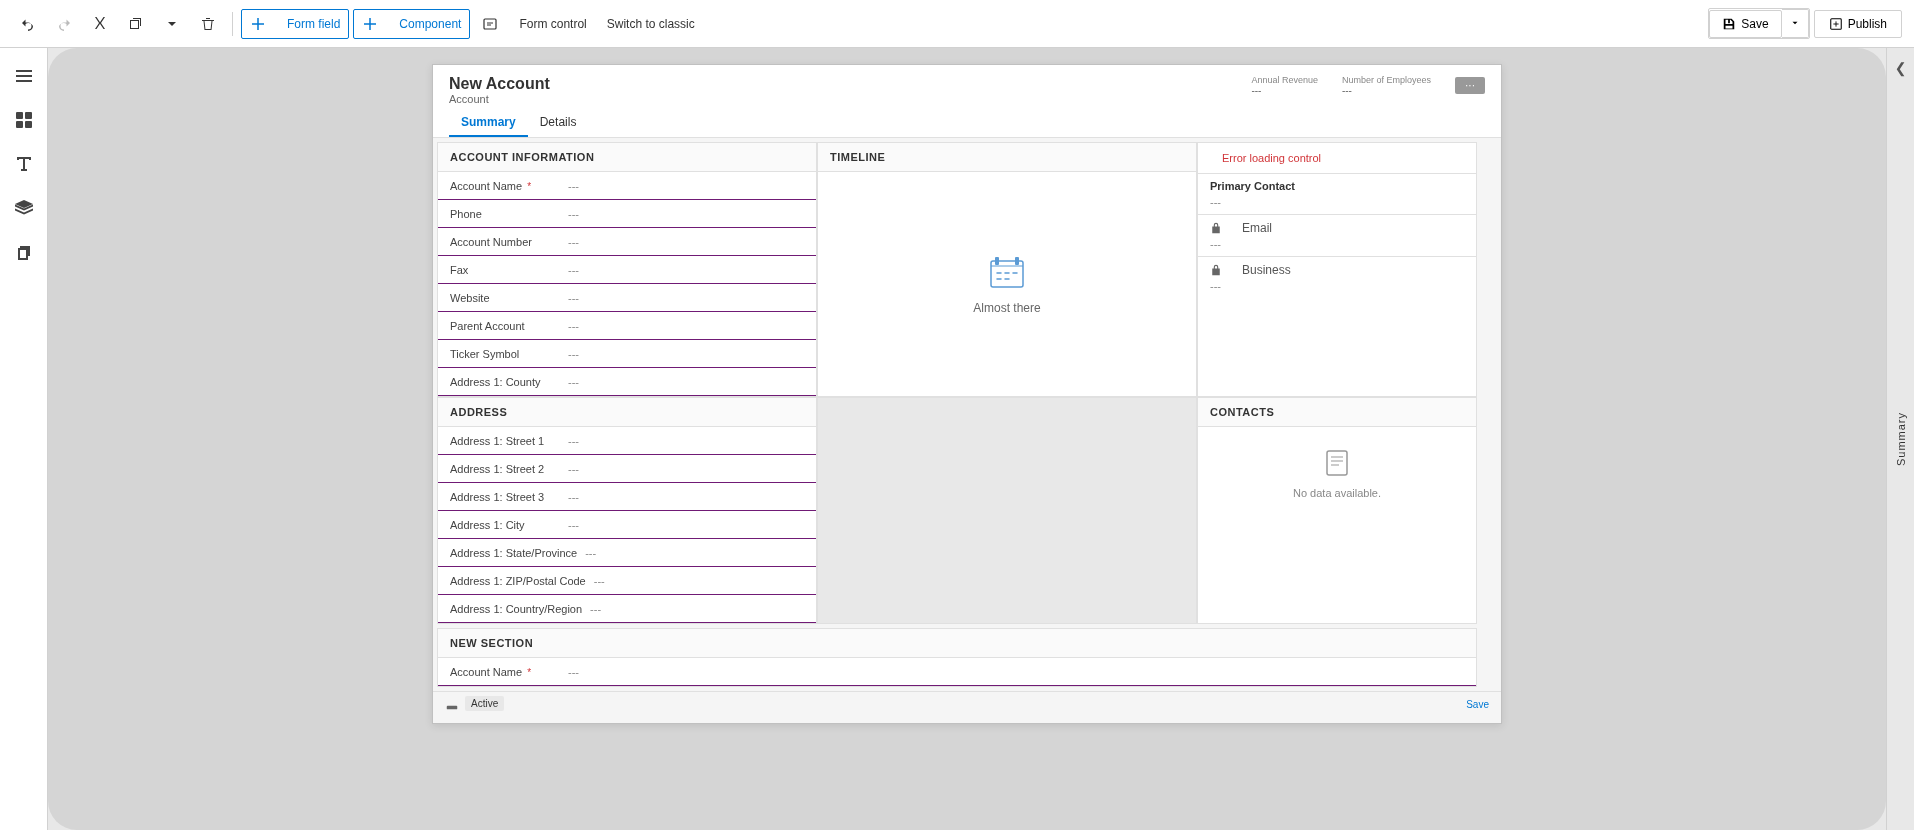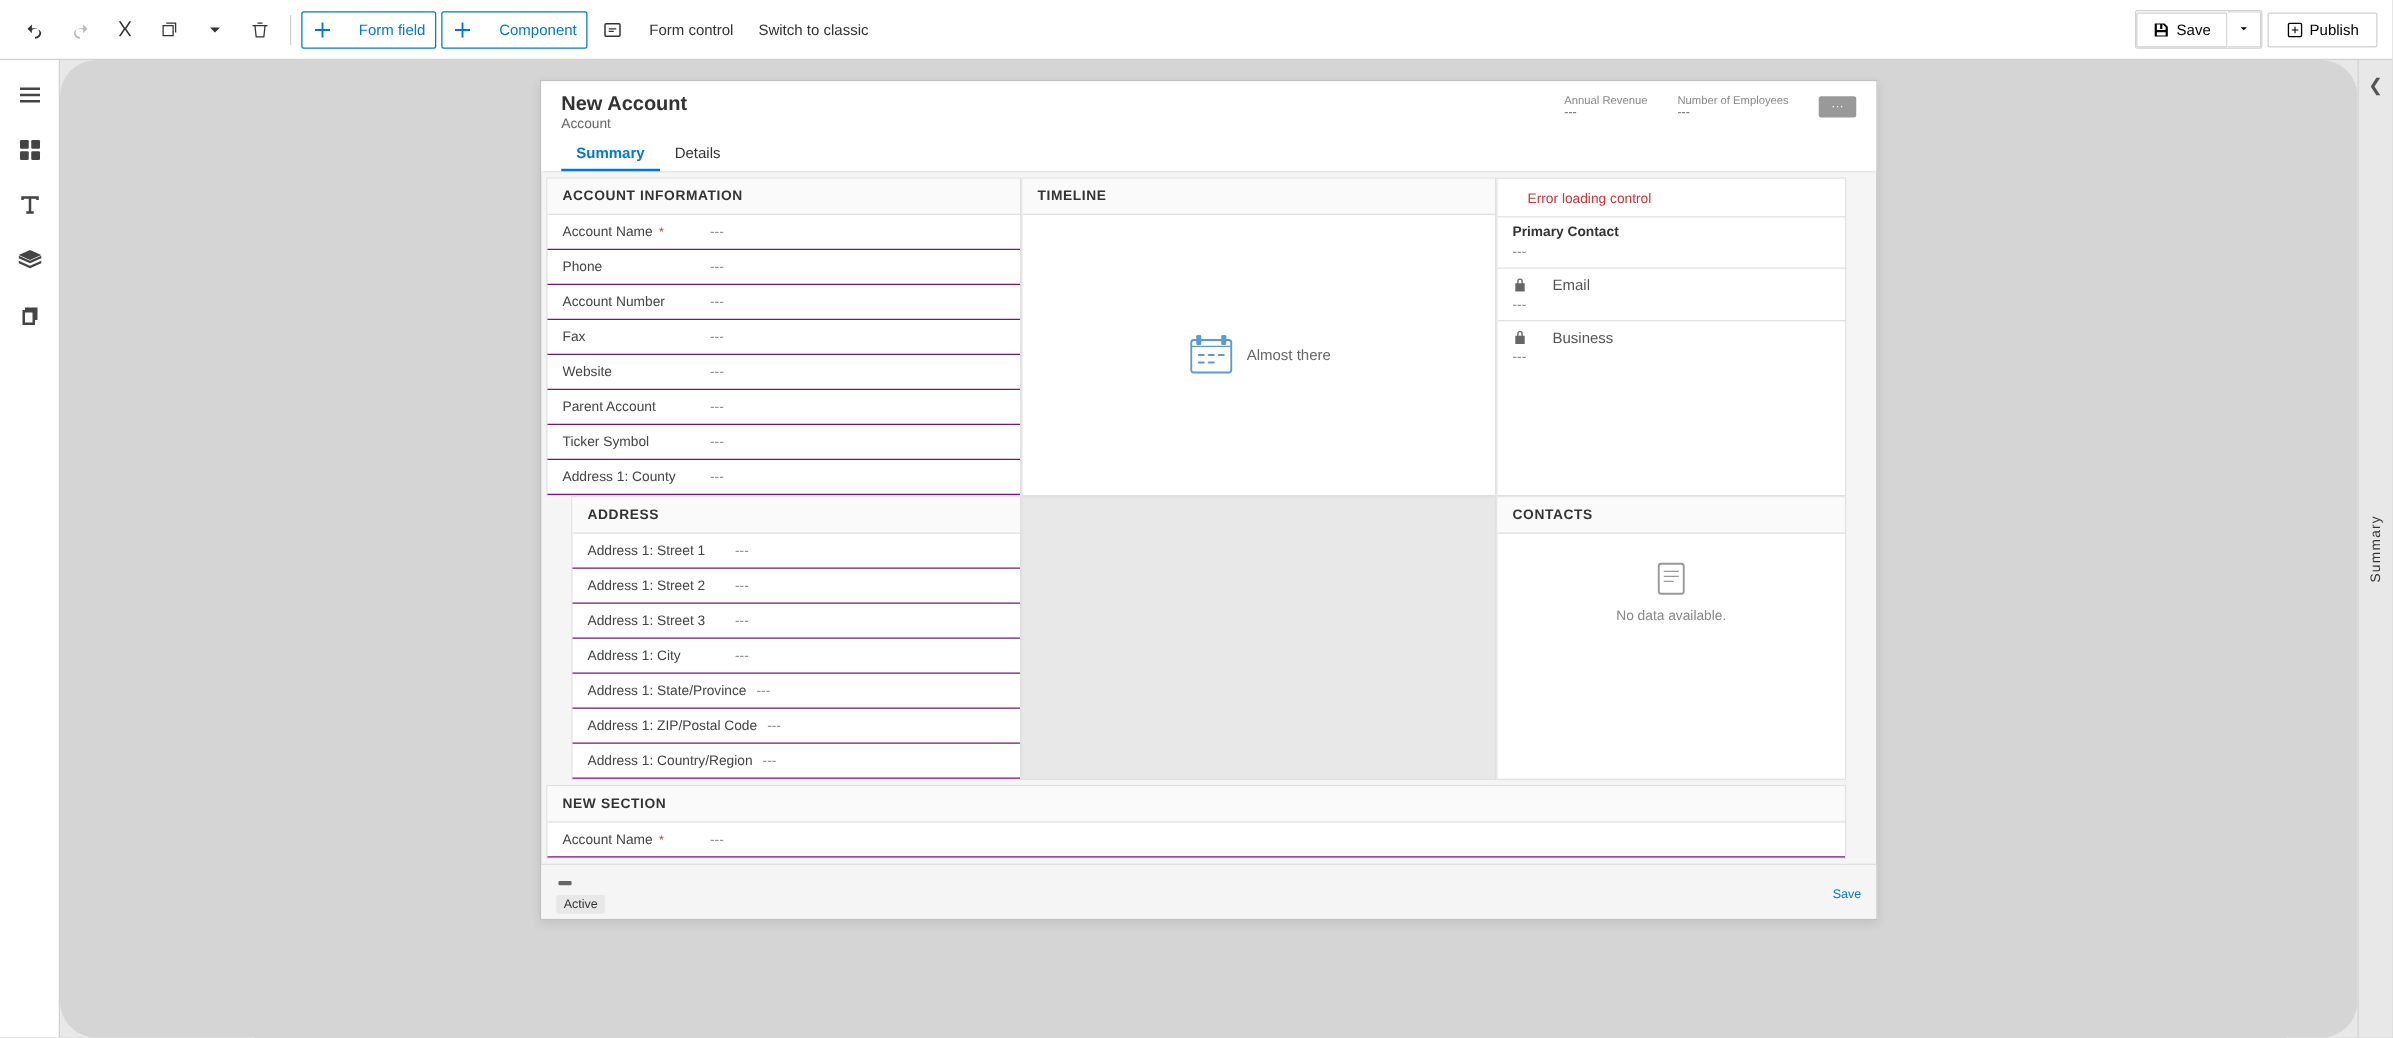--- a/index.html
+++ b/index.html
@@ -260,21 +260,21 @@
             <span class="field-value">---</span>
           </div>
           <div class="field-row">
             <span class="field-label">Address 1: County</span>
             <span class="field-value">---</span>
           </div>
         </div>
 
         <div style="background:#fff;border:1px solid #e0e0e0;display:flex;flex-direction:column;align-items:center;justify-content:center;min-height:240px;">
           <div class="section-header" style="width:100%;align-self:flex-start;">Timeline</div>
-          <div class="timeline-placeholder" style="flex:1;display:flex;flex-direction:row;align-items:center;justify-content:center;padding:24px;">
+          <div class="timeline-placeholder" style="flex:1;display:flex;flex-direction:column;align-items:center;justify-content:center;padding:24px;">
             <svg class="almost-there-icon" viewBox="0 0 40 40" fill="none">
               <rect x="4" y="8" width="32" height="26" rx="2" stroke="#5b9bd5" stroke-width="1.5" fill="none"></rect>
               <path d="M4 13h32" stroke="#5b9bd5" stroke-width="1"></path>
               <rect x="8" y="4" width="4" height="8" rx="1" fill="#5b9bd5"></rect>
               <rect x="28" y="4" width="4" height="8" rx="1" fill="#5b9bd5"></rect>
               <path d="M10 20h4M18 20h4M26 20h4M10 26h4M18 26h4" stroke="#5b9bd5" stroke-width="1.5" stroke-linecap="round"></path>
             </svg>
             <span class="almost-there-text">Almost there</span>
           </div>
         </div>
@@ -298,21 +298,21 @@
             <div class="contact-field-label">
               <svg width="12" height="12" viewBox="0 0 16 16" fill="#666">
                   <path d="M8 1a3 3 0 0 0-3 3v2H3v9h10V6h-2V4a3 3 0 0 0-3-3zm0 1.5a1.5 1.5 0 0 1 1.5 1.5v2h-3V4A1.5 1.5 0 0 1 8 2.5z"></path>
                 </svg>
               <span>Business</span>
             </div>
             <div style="font-size:11px;color:#888;padding-top:3px;">---</div>
           </div>
         </div>
 
-        <div style="background:#fff;border:1px solid #e0e0e0;margin-left:20px;">
+        <div style="background:#fff;border:1px solid #e0e0e0;">
           <div class="section-header">ADDRESS</div>
           <div class="field-row">
             <span class="field-label">Address 1: Street 1</span>
             <span class="field-value">---</span>
           </div>
           <div class="field-row">
             <span class="field-label">Address 1: Street 2</span>
             <span class="field-value">---</span>
           </div>
           <div class="field-row">
@@ -355,21 +355,21 @@
           <div class="section-header">New Section</div>
           <div class="field-row">
             <span class="field-label">Account Name <span class="field-required">*</span></span>
             <span class="field-value">---</span>
           </div>
         </div>
 
       </div>
 
       <div style="display:flex;align-items:center;justify-content:space-between;padding:4px 12px;background:#f5f5f5;border-top:1px solid #e0e0e0;">
-        <div style="display:flex;align-items:flex-start;gap:6px;flex-direction:column;">
+        <div style="display:flex;align-items:center;gap:6px;">
           <svg width="14" height="14" viewBox="0 0 16 16" fill="#666">
               <rect x="2" y="10" width="12" height="4" rx="1"></rect>
             </svg>
           <span class="active-badge">Active</span>
         </div>
         <div>
           <span class="save-small">Save</span>
         </div>
       </div>
 

